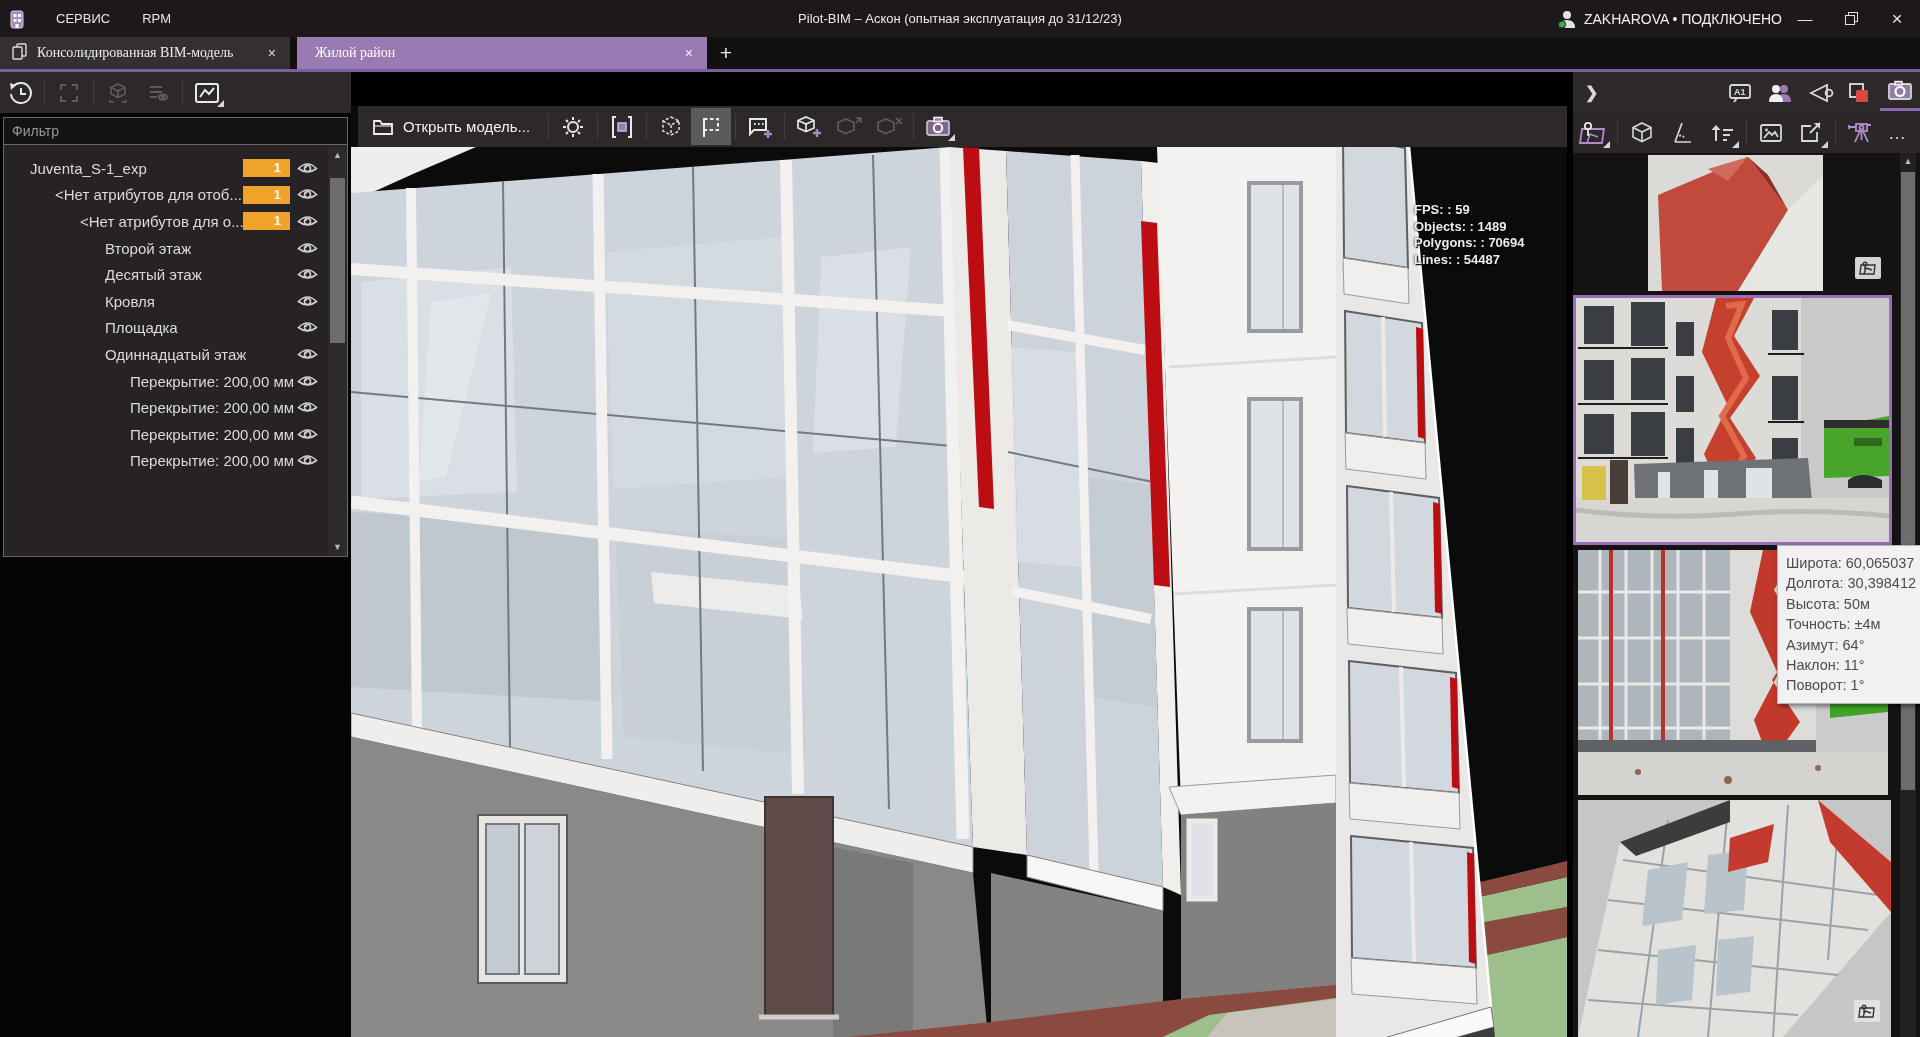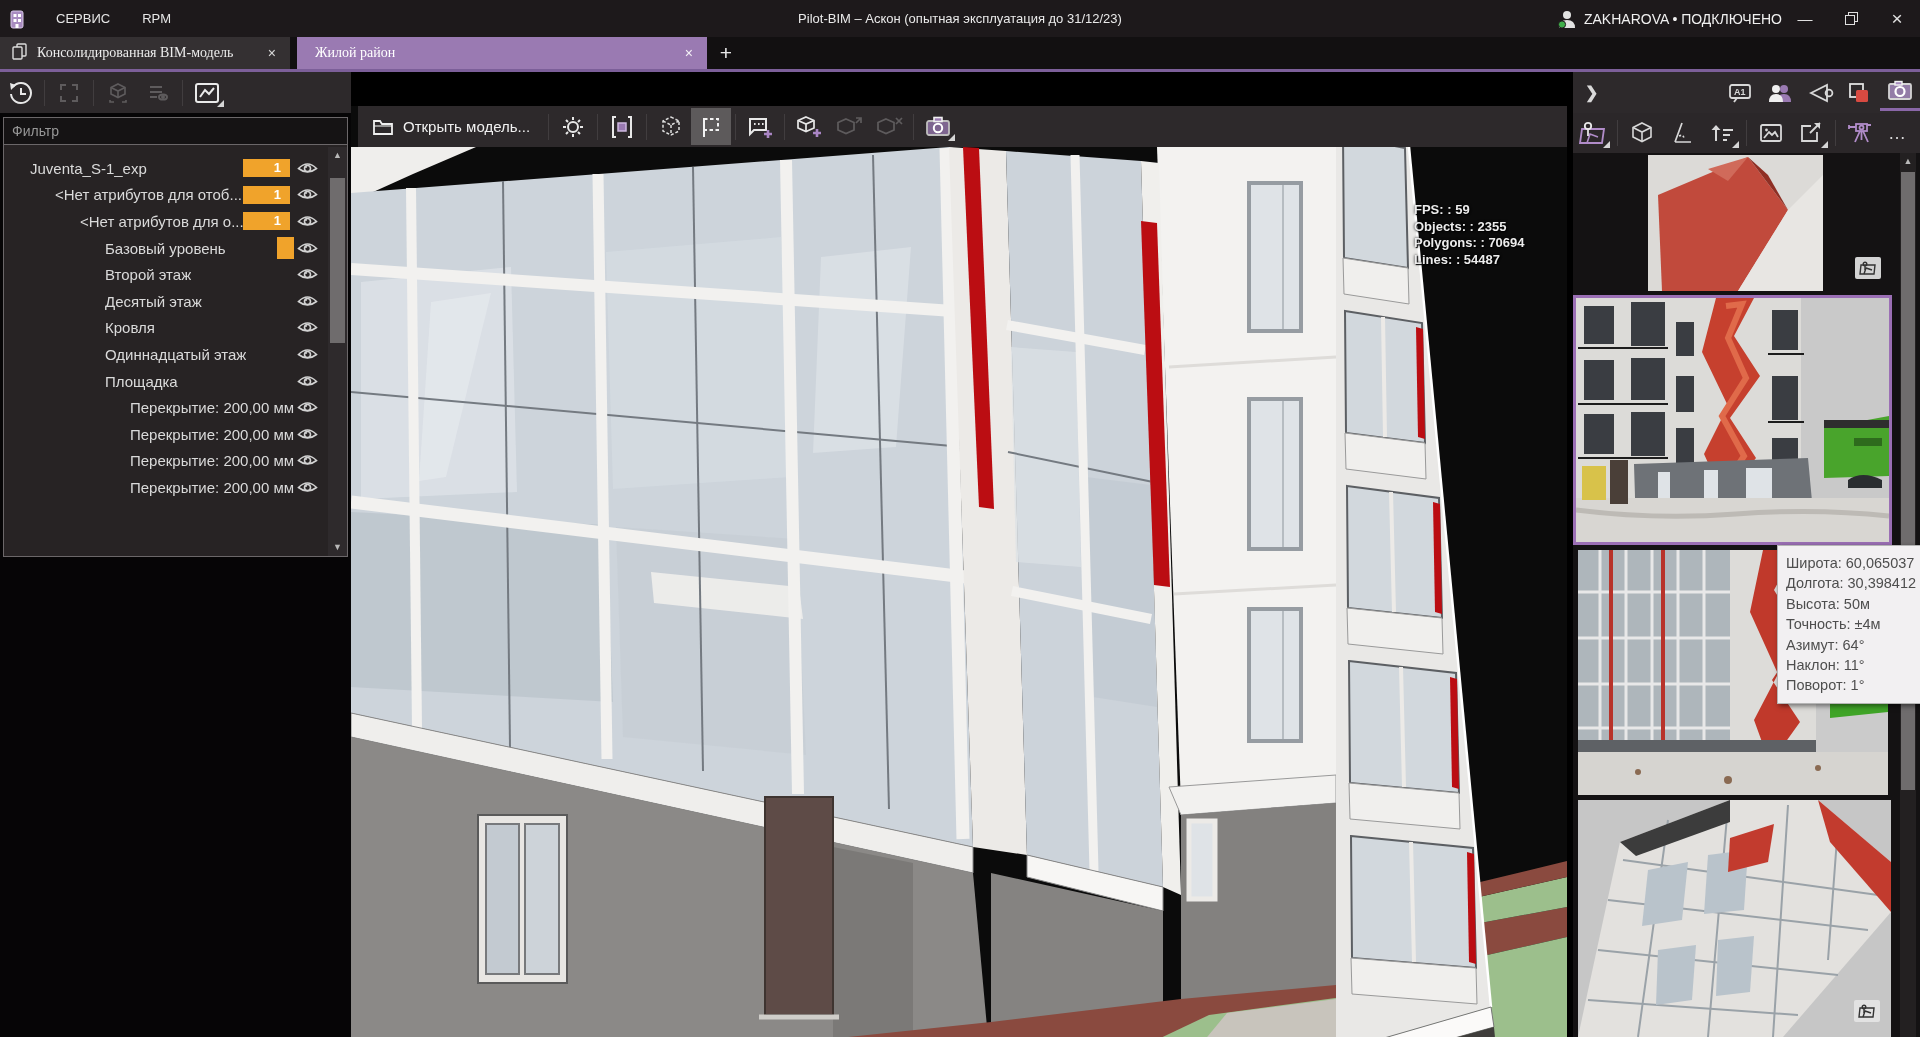--- a/index.html
+++ b/index.html
@@ -216,31 +216,20 @@
               <span class="badge">1</span>
               <span class="eye">
                 <svg width="21" height="15" viewBox="0 0 21 15" fill="none" stroke="#d2d2d2" stroke-width="1.6">
                   <path d="M1.5,7.5 Q10.5,-1.5 19.5,7.5 Q10.5,14.5 1.5,7.5 Z"></path>
                   <circle cx="10.5" cy="7.5" r="3"></circle>
                   <circle cx="9" cy="6" r="1" fill="#d2d2d2" stroke="none"></circle>
                 </svg>
               </span>
             </div>
 
-            <div class="trow" style="--ind: 3;">
-              <span class="tlabel">Базовый уровень</span>
-              <span class="badge badge-empty"></span>
-              <span class="eye">
-                <svg width="21" height="15" viewBox="0 0 21 15" fill="none" stroke="#d2d2d2" stroke-width="1.6">
-                  <path d="M1.5,7.5 Q10.5,-1.5 19.5,7.5 Q10.5,14.5 1.5,7.5 Z"></path>
-                  <circle cx="10.5" cy="7.5" r="3"></circle>
-                  <circle cx="9" cy="6" r="1" fill="#d2d2d2" stroke="none"></circle>
-                </svg>
-              </span>
-            </div>
 
 
             <div class="trow" style="--ind: 3;">
               <span class="tlabel">Второй этаж</span>
 
               <span class="eye">
                 <svg width="21" height="15" viewBox="0 0 21 15" fill="none" stroke="#d2d2d2" stroke-width="1.6">
                   <path d="M1.5,7.5 Q10.5,-1.5 19.5,7.5 Q10.5,14.5 1.5,7.5 Z"></path>
                   <circle cx="10.5" cy="7.5" r="3"></circle>
                   <circle cx="9" cy="6" r="1" fill="#d2d2d2" stroke="none"></circle>
@@ -267,33 +256,33 @@
               <span class="eye">
                 <svg width="21" height="15" viewBox="0 0 21 15" fill="none" stroke="#d2d2d2" stroke-width="1.6">
                   <path d="M1.5,7.5 Q10.5,-1.5 19.5,7.5 Q10.5,14.5 1.5,7.5 Z"></path>
                   <circle cx="10.5" cy="7.5" r="3"></circle>
                   <circle cx="9" cy="6" r="1" fill="#d2d2d2" stroke="none"></circle>
                 </svg>
               </span>
             </div>
 
             <div class="trow" style="--ind: 3;">
+              <span class="tlabel">Площадка</span>
+
+              <span class="eye">
+                <svg width="21" height="15" viewBox="0 0 21 15" fill="none" stroke="#d2d2d2" stroke-width="1.6">
+                  <path d="M1.5,7.5 Q10.5,-1.5 19.5,7.5 Q10.5,14.5 1.5,7.5 Z"></path>
+                  <circle cx="10.5" cy="7.5" r="3"></circle>
+                  <circle cx="9" cy="6" r="1" fill="#d2d2d2" stroke="none"></circle>
+                </svg>
+              </span>
+            </div>
+
+            <div class="trow" style="--ind: 3;">
               <span class="tlabel">Одиннадцатый этаж</span>
-
-              <span class="eye">
-                <svg width="21" height="15" viewBox="0 0 21 15" fill="none" stroke="#d2d2d2" stroke-width="1.6">
-                  <path d="M1.5,7.5 Q10.5,-1.5 19.5,7.5 Q10.5,14.5 1.5,7.5 Z"></path>
-                  <circle cx="10.5" cy="7.5" r="3"></circle>
-                  <circle cx="9" cy="6" r="1" fill="#d2d2d2" stroke="none"></circle>
-                </svg>
-              </span>
-            </div>
-
-            <div class="trow" style="--ind: 3;">
-              <span class="tlabel">Площадка</span>
 
               <span class="eye">
                 <svg width="21" height="15" viewBox="0 0 21 15" fill="none" stroke="#d2d2d2" stroke-width="1.6">
                   <path d="M1.5,7.5 Q10.5,-1.5 19.5,7.5 Q10.5,14.5 1.5,7.5 Z"></path>
                   <circle cx="10.5" cy="7.5" r="3"></circle>
                   <circle cx="9" cy="6" r="1" fill="#d2d2d2" stroke="none"></circle>
                 </svg>
               </span>
             </div>
 
@@ -552,21 +541,21 @@
             <polygon points="1000,811 1125,821 1126,857 1001,847" fill="#f0efed" stroke="#9a9a9a" stroke-width="1"></polygon>
           </g>
           <path d="M1058,0 L1140,860" stroke="#ffffff" stroke-width="2.5"></path>
 
           <polygon points="985,905 1140,860 1143,880 985,924" fill="#fbfaf9" stroke="#777777" stroke-width="1"></polygon>
           <polygon points="985,924 1143,880 1145,902 1000,924" fill="#3f3d3b"></polygon>
         </svg>
         <div class="stats">
 
         <div>FPS: : 59</div>
-            <div>Objects: : 2355</div>
+            <div>Objects: : 1489</div>
             <div>Polygons: : 70694</div>
             <div>Lines: : 54487</div>
           </div>
       </div>
     </section>
 
     <aside class="right-panel">
       <div class="toolbar rp-toolbar1">
         <span class="chev">❯</span>
         <span class="grow"></span>

